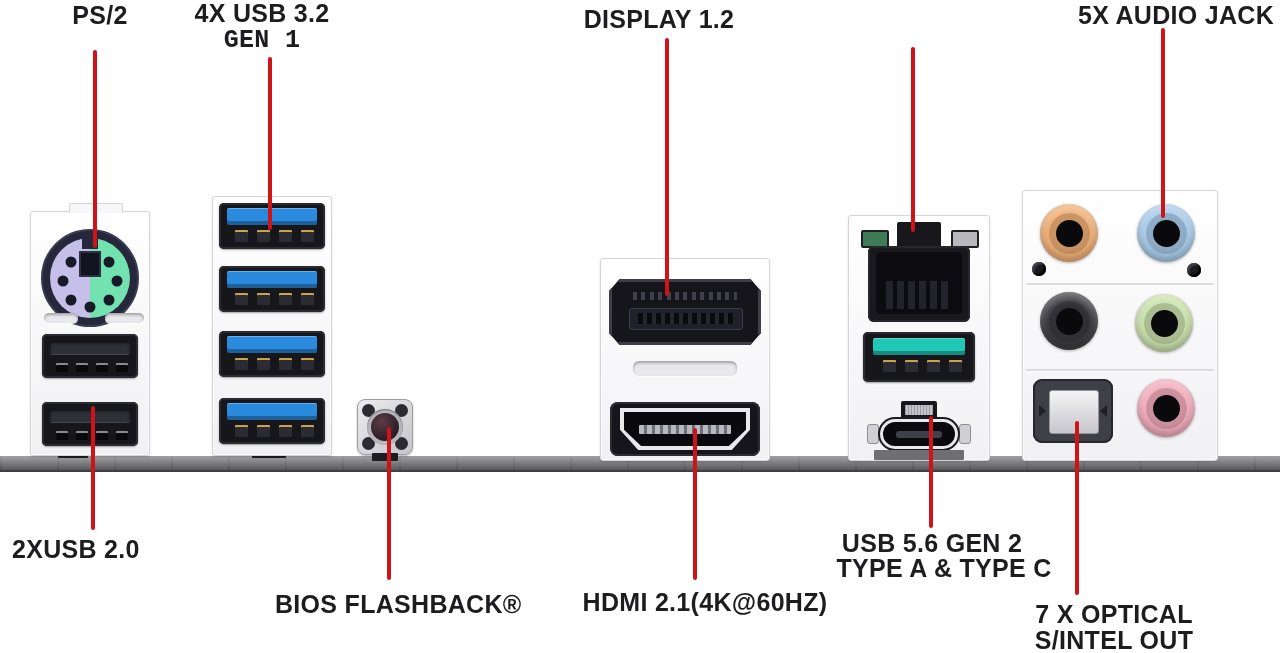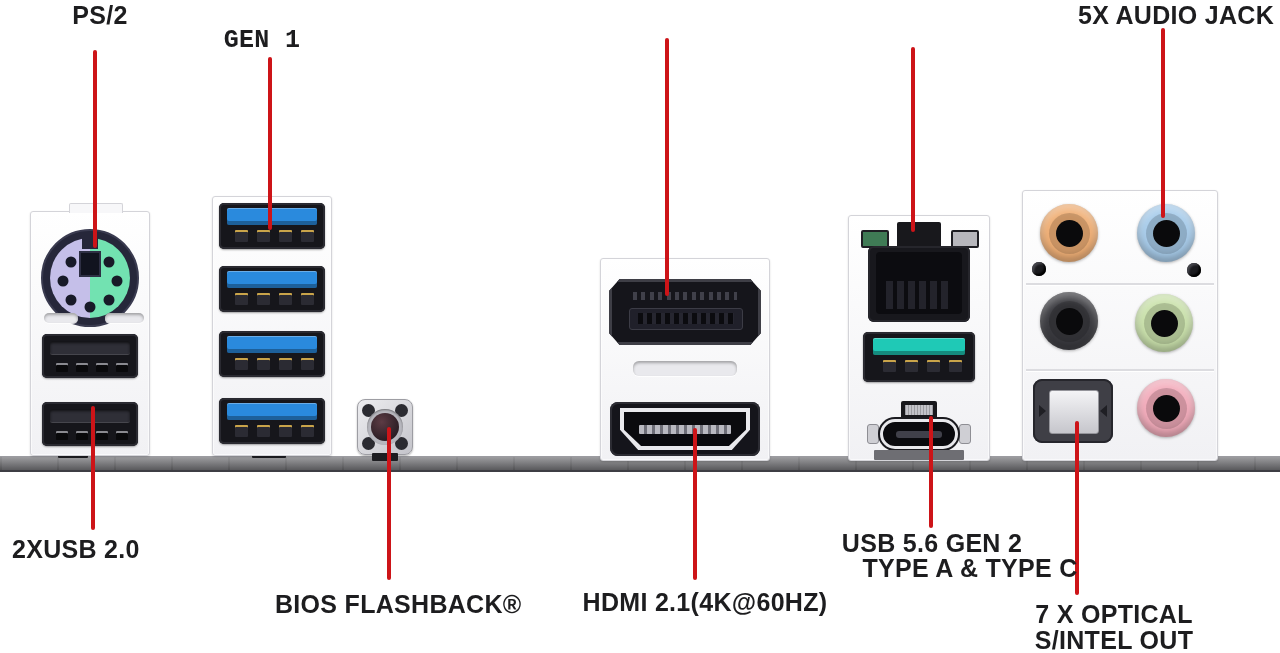--- a/index.html
+++ b/index.html
@@ -270,23 +270,25 @@
   <div class="callout" style="left: 665px; top: 38px; height: 258px; background-color: rgb(205, 20, 24);"></div>
   <div class="callout" style="left: 911px; top: 47px; height: 185px; background-color: rgb(205, 20, 24);"></div>
   <div class="callout" style="left: 1161px; top: 28px; height: 190px; background-color: rgb(205, 20, 24);"></div>
   <div class="callout" style="left: 91px; top: 406px; height: 124px; background-color: rgb(205, 20, 24);"></div>
   <div class="callout" style="left: 387px; top: 427px; height: 153px; background-color: rgb(205, 20, 24);"></div>
   <div class="callout" style="left: 693px; top: 428px; height: 152px; background-color: rgb(205, 20, 24);"></div>
   <div class="callout" style="left: 929px; top: 416px; height: 112px; background-color: rgb(205, 20, 24);"></div>
   <div class="callout" style="left: 1075px; top: 421px; height: 174px; background-color: rgb(205, 20, 24);"></div>
 
   <div class="label" style="left:30px;top:2px;width:140px;">PS/2</div>
+  <div class="label" style="left:182px;top:0px;width:160px;">4X USB 3.2</div>
   <div class="label" style="left:182px;top:27px;width:160px;font-family:Liberation Mono, monospace;">GEN 1</div>
+  <div class="label" style="left:579px;top:6px;width:160px;">DISPLAY 1.2</div>
   <div class="label" style="left:1076px;top:2px;width:200px;">5X AUDIO JACK</div>
   <div class="label left" style="left:12px;top:536px;">2XUSB 2.0</div>
   <div class="label" style="left:275px;top:591px;width:245px;">BIOS FLASHBACK®</div>
   <div class="label" style="left:575px;top:589px;width:260px;">HDMI 2.1(4K@60HZ)</div>
   <div class="label" style="left:832px;top:530px;width:200px;">USB 5.6 GEN 2</div>
-  <div class="label" style="left:860px;top:555px;width:220px;">TYPE A &amp; TYPE C</div>
+  <div class="label" style="left:834px;top:555px;width:220px;">TYPE A &amp; TYPE C</div>
   <div class="label" style="left:1014px;top:601px;width:200px;">7 X OPTICAL</div>
   <div class="label" style="left:1014px;top:627px;width:200px;">S/INTEL OUT</div>
 
 </div>
 
 </body></html>

